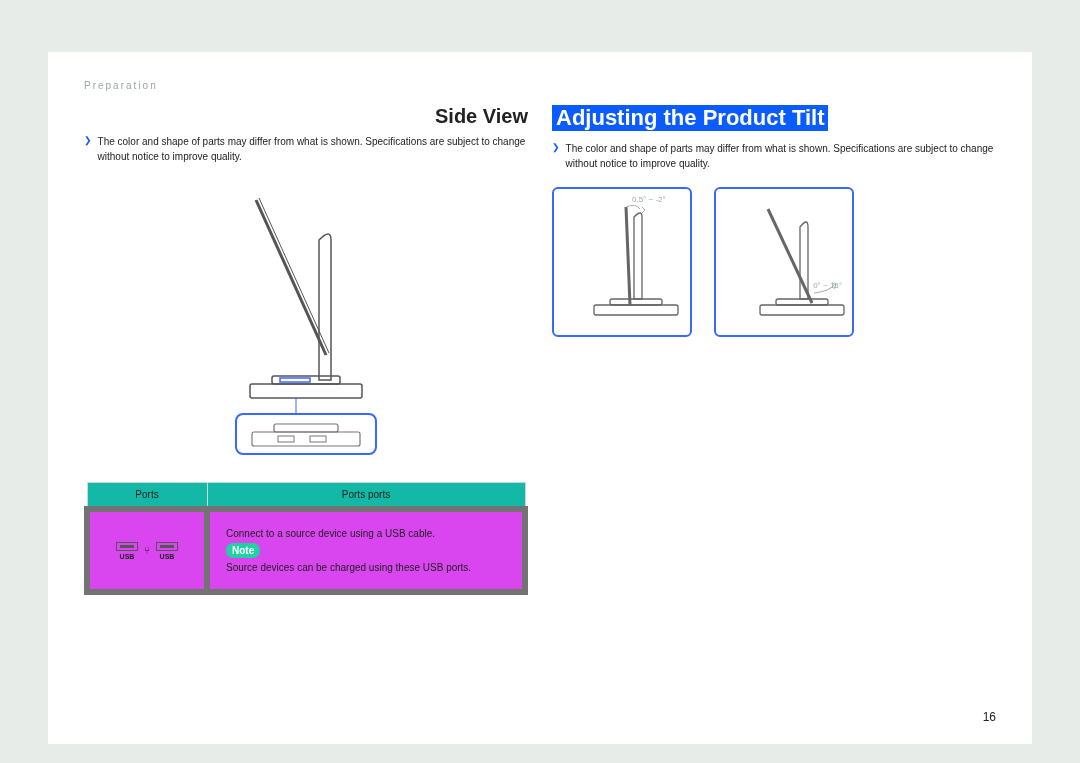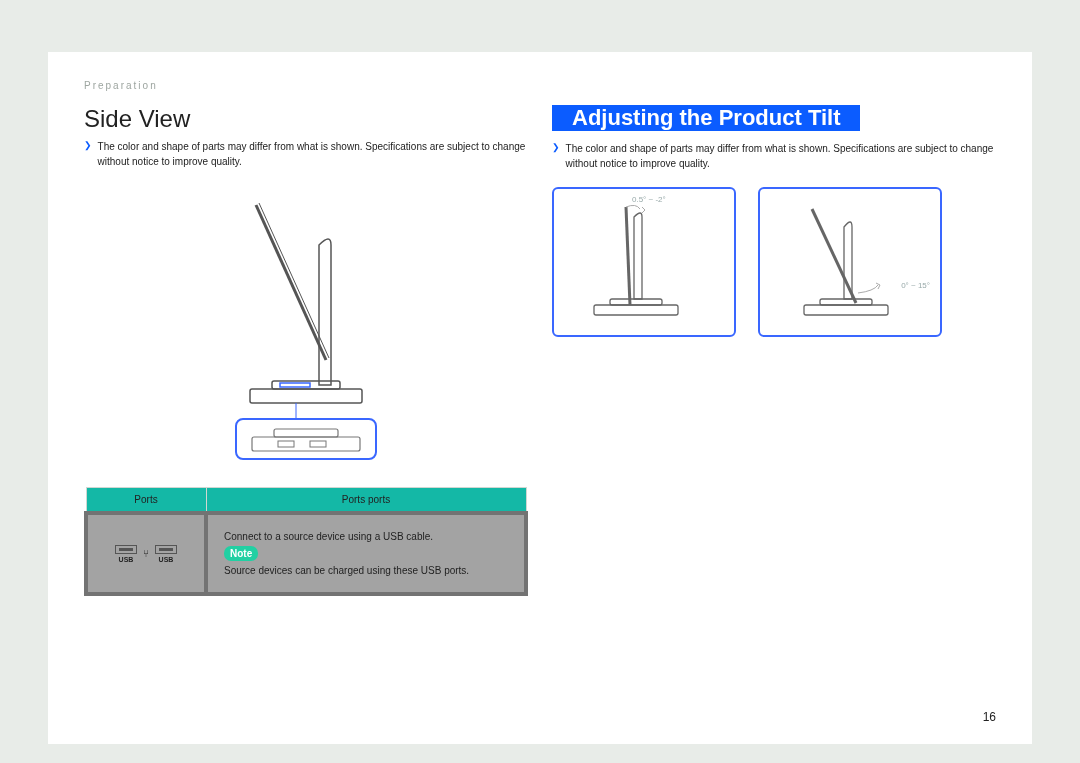--- a/index.html
+++ b/index.html
@@ -27,56 +27,57 @@
     font-size: 10px;
     letter-spacing: 2px;
     margin-bottom: 14px;
   }
   .cols {
     display: flex;
     gap: 24px;
   }
   .col { flex: 1; }
   h2.side {
-    font-size: 24px;
-    font-weight: normal;
+    font-size: 20px;
+    font-weight: bold;
     margin-bottom: 6px;
+    text-align: right;
   }
   h2.highlight {
     font-size: 22px;
     font-weight: bold;
     margin-bottom: 6px;
     display: inline-block;
     background: #0b5cff;
     color: #fff;
-    padding: 0 20px;
+    padding: 0 4px;
   }
   .disc-wrap { display:flex; gap:6px; margin: 4px 0 16px 0; }
   .disc-icon { color:#0b5cff; font-size:9px; flex:0 0 auto; position:relative; top:1px; }
   .disc-text { font-size:10px; line-height:1.5; color:#222; }
   .fig {
     display:flex; justify-content:center; margin-bottom:12px;
   }
   
   .tbl { width:100%; border-collapse:collapse; font-size:10px; }
   .tbl th { background:#14b8a6; color:#222; font-weight:normal; padding:6px 8px; text-align:center; border:1px solid #d0d7d2; }
-  .tbl td { background:#a3a3a3; padding:16px; border:4px solid #737373; vertical-align:middle; }
+  .tbl td { background:#d946ef; padding:16px; border:6px solid #737373; vertical-align:middle; }
   .tbl td:first-child { width:120px; text-align:center; }
   .note-chip {
     display:inline-block; background:#21d0a3; color:#fff;
     font-weight:bold; font-size:10px; padding:2px 6px; margin:4px 0;border-radius:7px;
   }
   .usb-grp { display:flex; align-items:center; gap:6px; justify-content:center; }
   .usb-port { display:flex; flex-direction:column; align-items:center; gap:2px; }
   .usb-rect { width:22px; height:9px; border:1px solid #555; position:relative; }
   .usb-rect::after { content:""; position:absolute; left:3px; right:3px; top:2px; height:3px; background:#555; }
   .usb-lbl { font-size:7px; font-weight:bold; }
   .usb-sym { font-size:10px; }
   .tilt-figs { display:flex; gap:22px; justify-content:flex-start; margin:10px 0 18px 0; }
-  .tilt-box { border:2px solid #3a67ff; border-radius:6px; padding:10px 14px 6px 14px; width:184px; height:150px; position:relative; }
+  .tilt-box { border:2px solid #3a67ff; border-radius:6px; padding:10px 14px 6px 14px; width:140px; height:150px; position:relative; }
   .tilt-ang { position:absolute; font-size:8px; color:#9aa; }
   ul.tips { list-style:disc; margin-left:18px; font-size:9.5px; line-height:1.5; color:#222; }
   .pagenum { position:absolute; right:36px; bottom:20px; font-size:12px; }
 </style>
 </head>
 <body>
 
 <div class="page">
   <div class="breadcrumb">Preparation</div>
 

